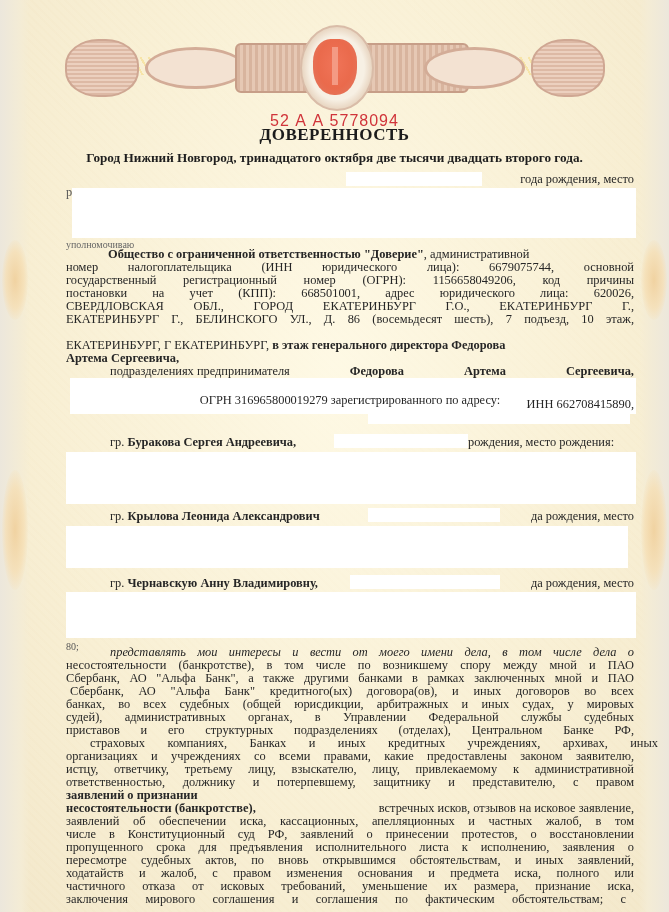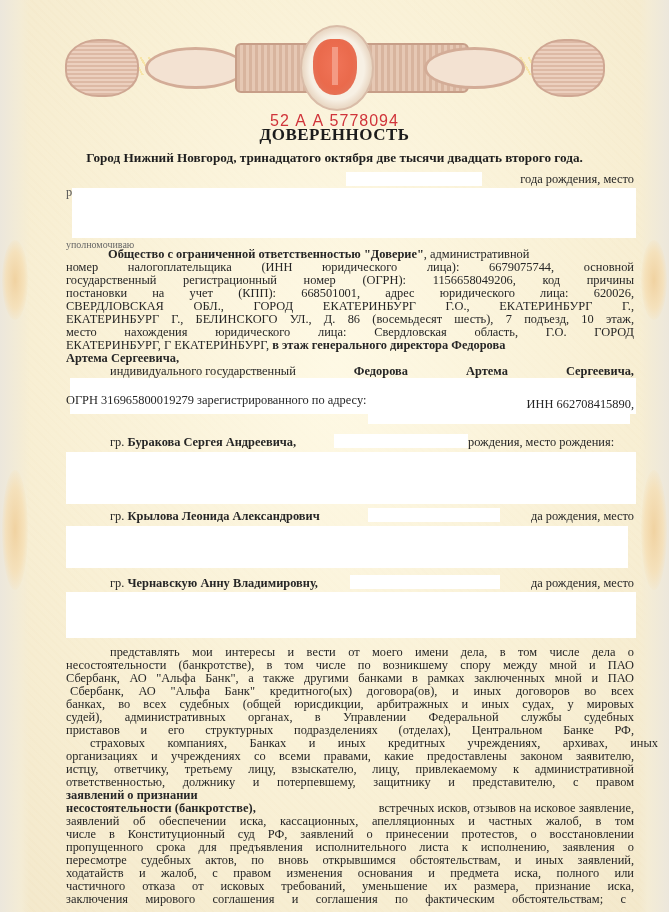--- a/index.html
+++ b/index.html
@@ -72,36 +72,35 @@
   <div class="line" style="top:238px;font-size:10px;color:#666;">уполномочиваю</div>
 
   <div class="line" style="top:248px;left:66px;">
     <span style="display:inline-block;width:42px;"></span><span class="b">Общество с ограниченной ответственностью "Доверие"</span><span>, административной</span>
   </div>
   <div class="line just" style="top:261px;">номер налогоплательщика (ИНН юридического лица): 6679075744, основной</div>
   <div class="line just" style="top:274px;">государственный регистрационный номер (ОГРН): 1156658049206, код причины</div>
   <div class="line just" style="top:287px;">постановки на учет (КПП): 668501001, адрес юридического лица: 620026,</div>
   <div class="line just" style="top:300px;">СВЕРДЛОВСКАЯ ОБЛ., ГОРОД ЕКАТЕРИНБУРГ Г.О., ЕКАТЕРИНБУРГ Г.,</div>
   <div class="line just" style="top:313px;">ЕКАТЕРИНБУРГ Г., БЕЛИНСКОГО УЛ., Д. 86 (восемьдесят шесть), 7 подъезд, 10 этаж,</div>
-  <div class="line just" style="top:326px;">место нахождения юридического лица: Свердловская область, Г.О. ГОРОД</div>
   <div class="line" style="top:339px;">
     <span>ЕКАТЕРИНБУРГ, Г ЕКАТЕРИНБУРГ,</span>
     <span class="b">в этаж генерального директора Федорова</span>
   </div>
   <div class="line b" style="top:352px;">Артема Сергеевича,</div>
 
   <div class="line" style="top:365px;left:110px;width:524px;display:flex;justify-content:space-between;">
-    <span>индивидуального государственный</span>
+    <span>подразделениях предпринимателя</span>
     <span class="b">Федорова</span>
     <span class="b">Артема</span>
     <span class="b">Сергеевича,</span>
   </div>
   <div class="redact" style="left:70px;top:378px;width:566px;height:36px;"></div>
   <div class="line" style="top:398px;left:480px;width:154px;text-align:right;">ИНН 662708415890,</div>
-  <div class="line" style="top:394px;">ОГРН 316965800019279 зарегистрированного по адресу:</div>
+  <div class="line" style="top:394px;text-align:center;">ОГРН 316965800019279 зарегистрированного по адресу:</div>
   <div class="redact" style="left:368px;top:410px;width:262px;height:14px;"></div>
 
   <div class="line" style="top:436px;left:110px;">
     <span>гр.</span>
     <span class="b">Буракова Сергея Андреевича,</span>
   </div>
   <div class="redact" style="left:334px;top:434px;width:134px;height:14px;"></div>
   <div class="line" style="top:436px;left:468px;width:166px;text-align:left;">рождения, место рождения:</div>
   <div class="redact" style="left:66px;top:452px;width:570px;height:52px;"></div>
 
@@ -114,21 +113,22 @@
   <div class="redact" style="left:66px;top:526px;width:562px;height:42px;"></div>
 
   <div class="line" style="top:577px;left:110px;">
     <span>гр.</span>
     <span class="b">Чернавскую Анну Владимировну,</span>
   </div>
   <div class="redact" style="left:350px;top:575px;width:150px;height:14px;"></div>
   <div class="line" style="top:577px;left:500px;width:134px;text-align:right;">да рождения, место</div>
   <div class="redact" style="left:66px;top:592px;width:570px;height:46px;"></div>
 
-  <div class="line just" style="top:646px;left:110px;width:524px;">представлять мои интересы и вести от моего имени дела, в том числе дела о</div>
+  <div class="line" style="top:640px;font-size:10px;color:#555;">80;</div>
+  <div class="line just" style="top:646px;left:110px;width:524px;font-style:italic;">представлять мои интересы и вести от моего имени дела, в том числе дела о</div>
   <div class="line just" style="top:659px;">несостоятельности (банкротстве), в том числе по возникшему спору между мной и ПАО</div>
   <div class="line just" style="top:672px;">Сбербанк, АО "Альфа Банк", а также другими банками в рамках заключенных мной и ПАО</div>
   <div class="line just" style="top:685px;left:70px;width:564px;">Сбербанк, АО "Альфа Банк" кредитного(ых) договора(ов), и иных договоров во всех</div>
   <div class="line just" style="top:698px;">банках, во всех судебных (общей юрисдикции, арбитражных и иных судах, у мировых</div>
   <div class="line just" style="top:711px;">судей), административных органах, в Управлении Федеральной службы судебных</div>
   <div class="line just" style="top:724px;">приставов и его структурных подразделениях (отделах), Центральном Банке РФ,</div>
   <div class="line just" style="top:737px;margin-left:24px;">страховых компаниях, Банках и иных кредитных учреждениях, архивах, иных</div>
   <div class="line just" style="top:750px;">организациях и учреждениях со всеми правами, какие предоставлены законом заявителю,</div>
   <div class="line just" style="top:763px;">истцу, ответчику, третьему лицу, взыскателю, лицу, привлекаемому к административной</div>
   <div class="line just" style="top:776px;">ответственностью, должнику и потерпевшему, защитнику и представителю, с правом</div>

